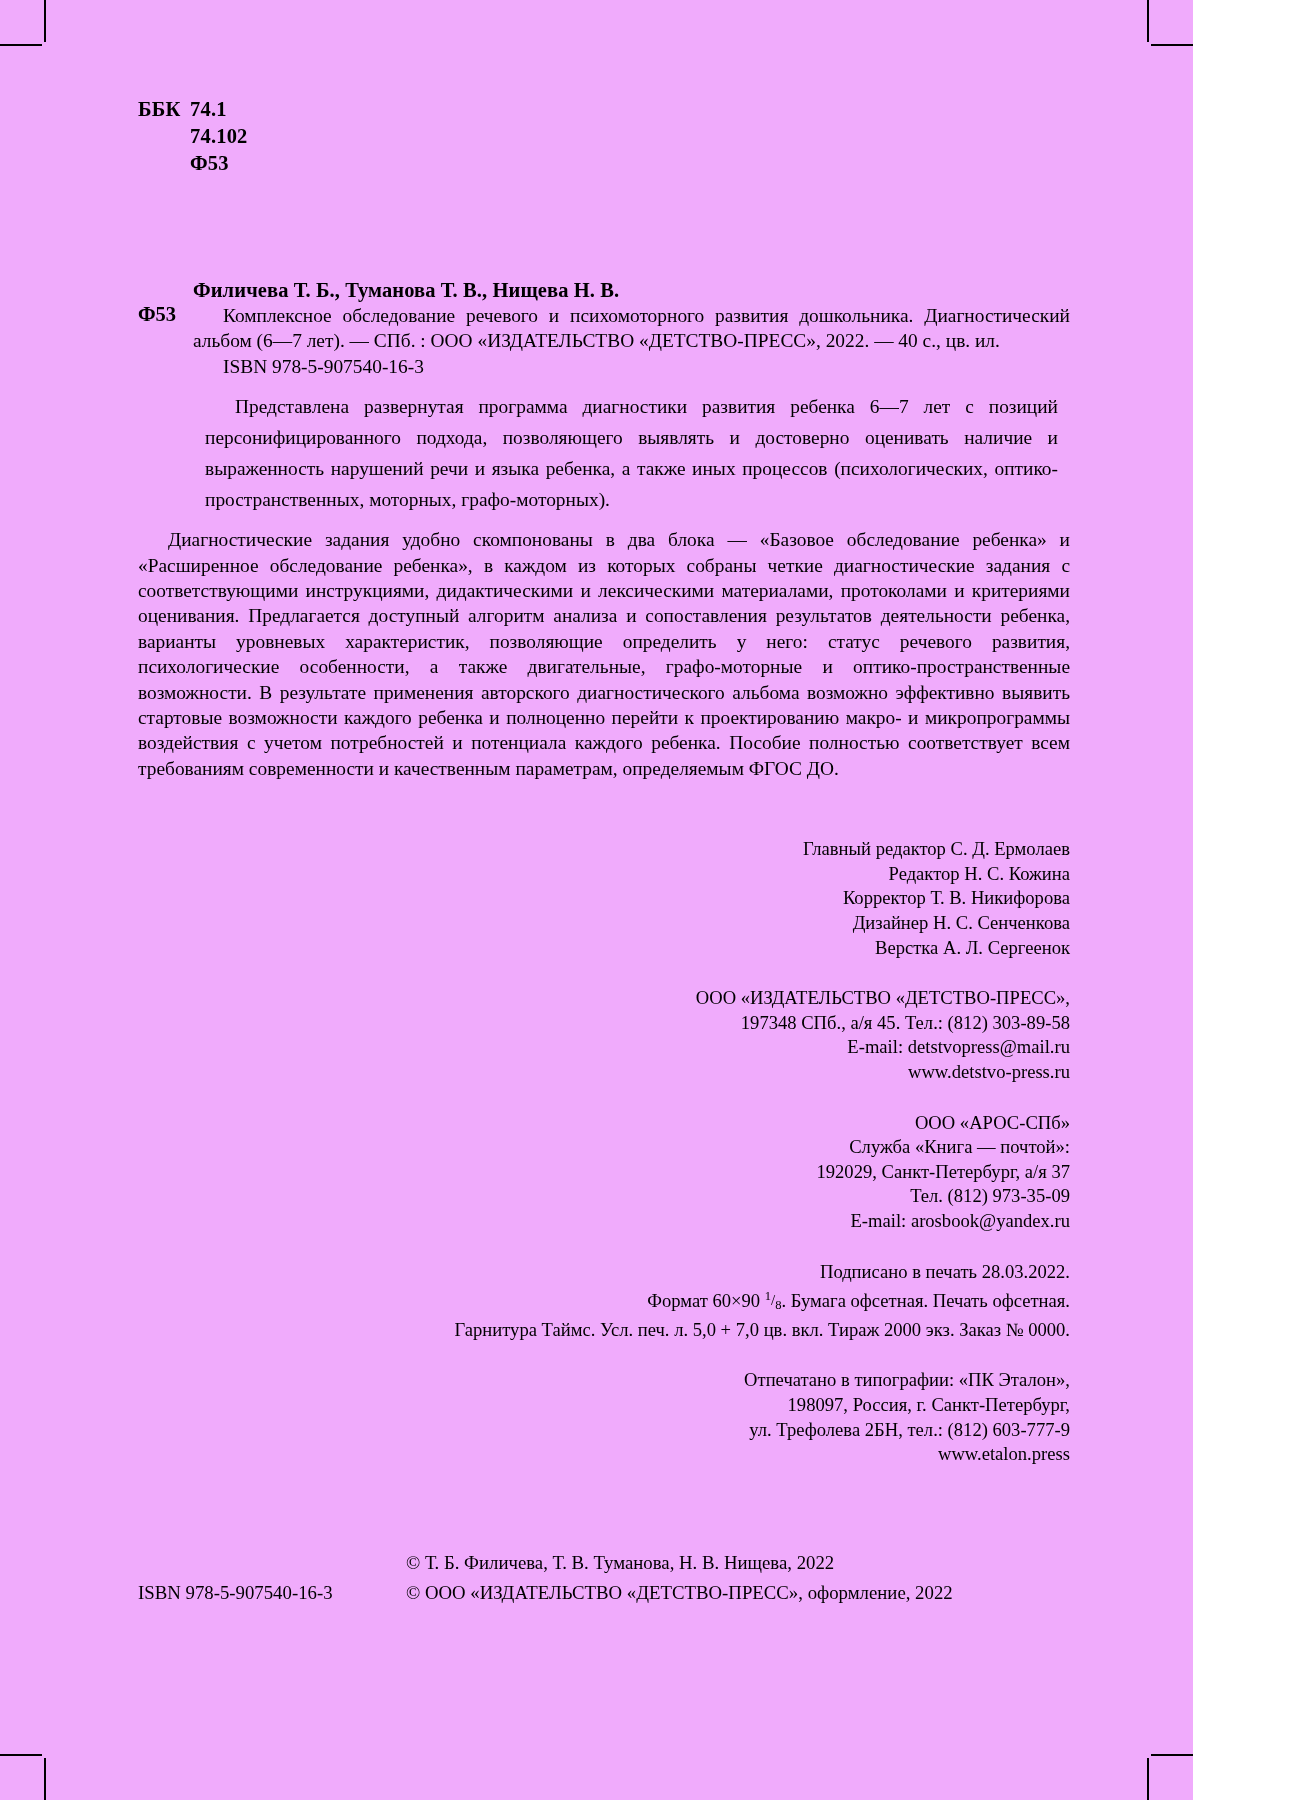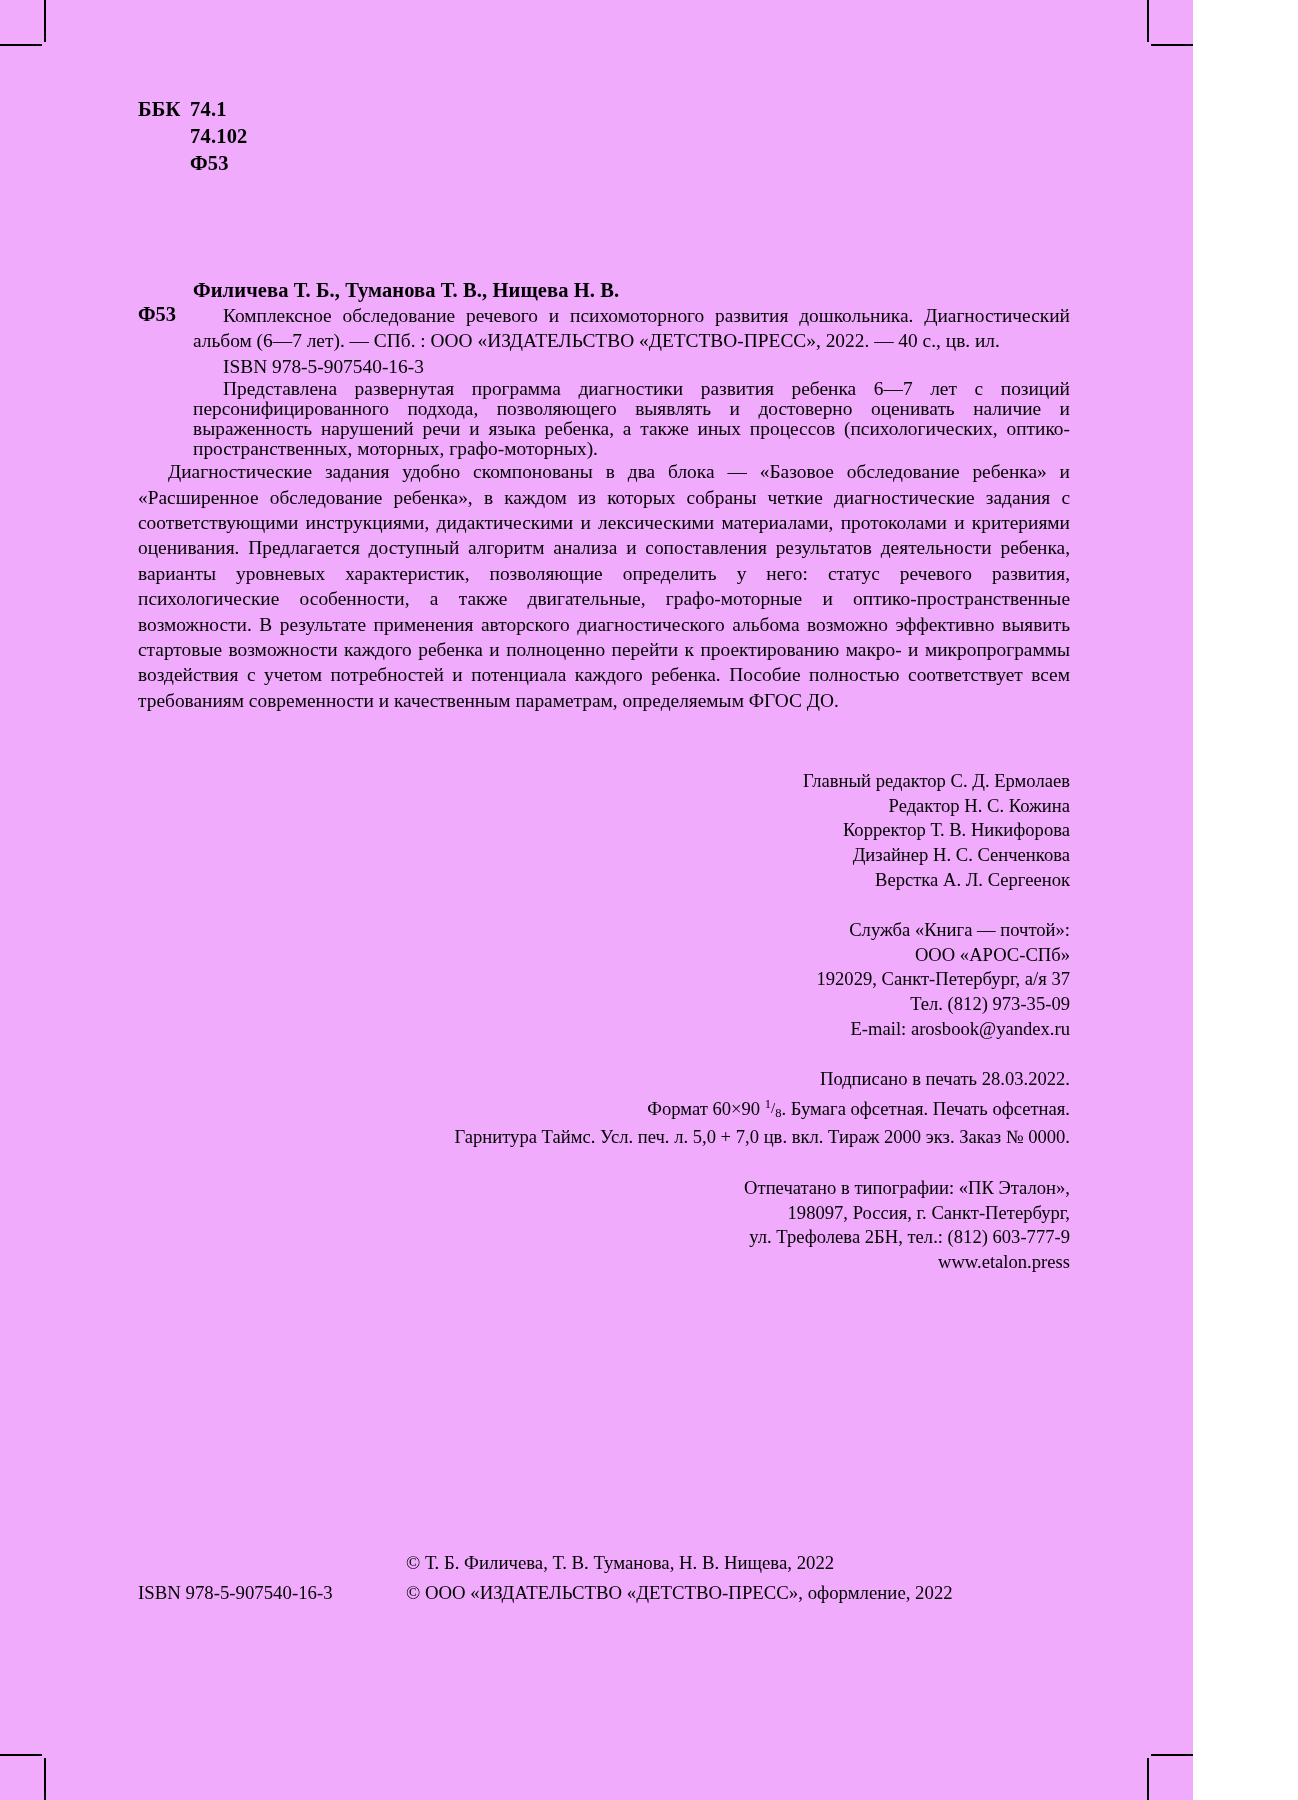--- a/index.html
+++ b/index.html
@@ -94,24 +94,24 @@
     hyphens: manual;
   }
   .isbn-line {
     font-size: 19.4px;
     line-height: 25.4px;
     text-indent: 30px;
     margin: 0;
   }
   .annot {
     font-size: 19.4px;
-    line-height: 20px;
+    line-height: 31px;
     text-align: justify;
     text-indent: 30px;
-    margin: 0;
+    margin: 12px;
   }
   .full-width-para {
     font-size: 19.4px;
     line-height: 25.4px;
     text-align: justify;
     text-indent: 30px;
     margin: 0;
   }
 
   
@@ -188,24 +188,30 @@
     <div class="imprint">
 
       <div class="imprint-group">
         <div class="imprint-line">Главный редактор С. Д. Ермолаев</div>
         <div class="imprint-line">Редактор Н. С. Кожина</div>
         <div class="imprint-line">Корректор Т. В. Никифорова</div>
         <div class="imprint-line">Дизайнер Н. С. Сенченкова</div>
         <div class="imprint-line">Верстка А. Л. Сергеенок</div>
       </div>
 
-
-      <div class="imprint-group">
+      <div class="imprint-group">
+        <div class="imprint-line">ООО «ИЗДАТЕЛЬСТВО «ДЕТСТВО-ПРЕСС»,</div>
+        <div class="imprint-line">197348 СПб., а/я 45. Тел.: (812) 303-89-58</div>
+        <div class="imprint-line">E-mail: detstvopress@mail.ru</div>
+        <div class="imprint-line">www.detstvo-press.ru</div>
+      </div>
+
+      <div class="imprint-group">
+        <div class="imprint-line">ООО «АРОС-СПб»</div>
         <div class="imprint-line">Служба «Книга — почтой»:</div>
-        <div class="imprint-line">ООО «АРОС-СПб»</div>
         <div class="imprint-line">192029, Санкт-Петербург, а/я 37</div>
         <div class="imprint-line">Тел. (812) 973-35-09</div>
         <div class="imprint-line">E-mail: arosbook@yandex.ru</div>
       </div>
 
       <div class="imprint-group">
         <div class="imprint-line">Подписано в печать 28.03.2022.</div>
         <div class="imprint-line"><span>Формат 60×90 </span><span class="frac"><span class="num">1</span><span class="sl">/</span><span class="den">8</span></span><span>. Бумага офсетная. Печать офсетная.</span></div>
         <div class="imprint-line">Гарнитура Таймс. Усл. печ. л. 5,0 + 7,0 цв. вкл. Тираж 2000 экз. Заказ № 0000.</div>
       </div>

